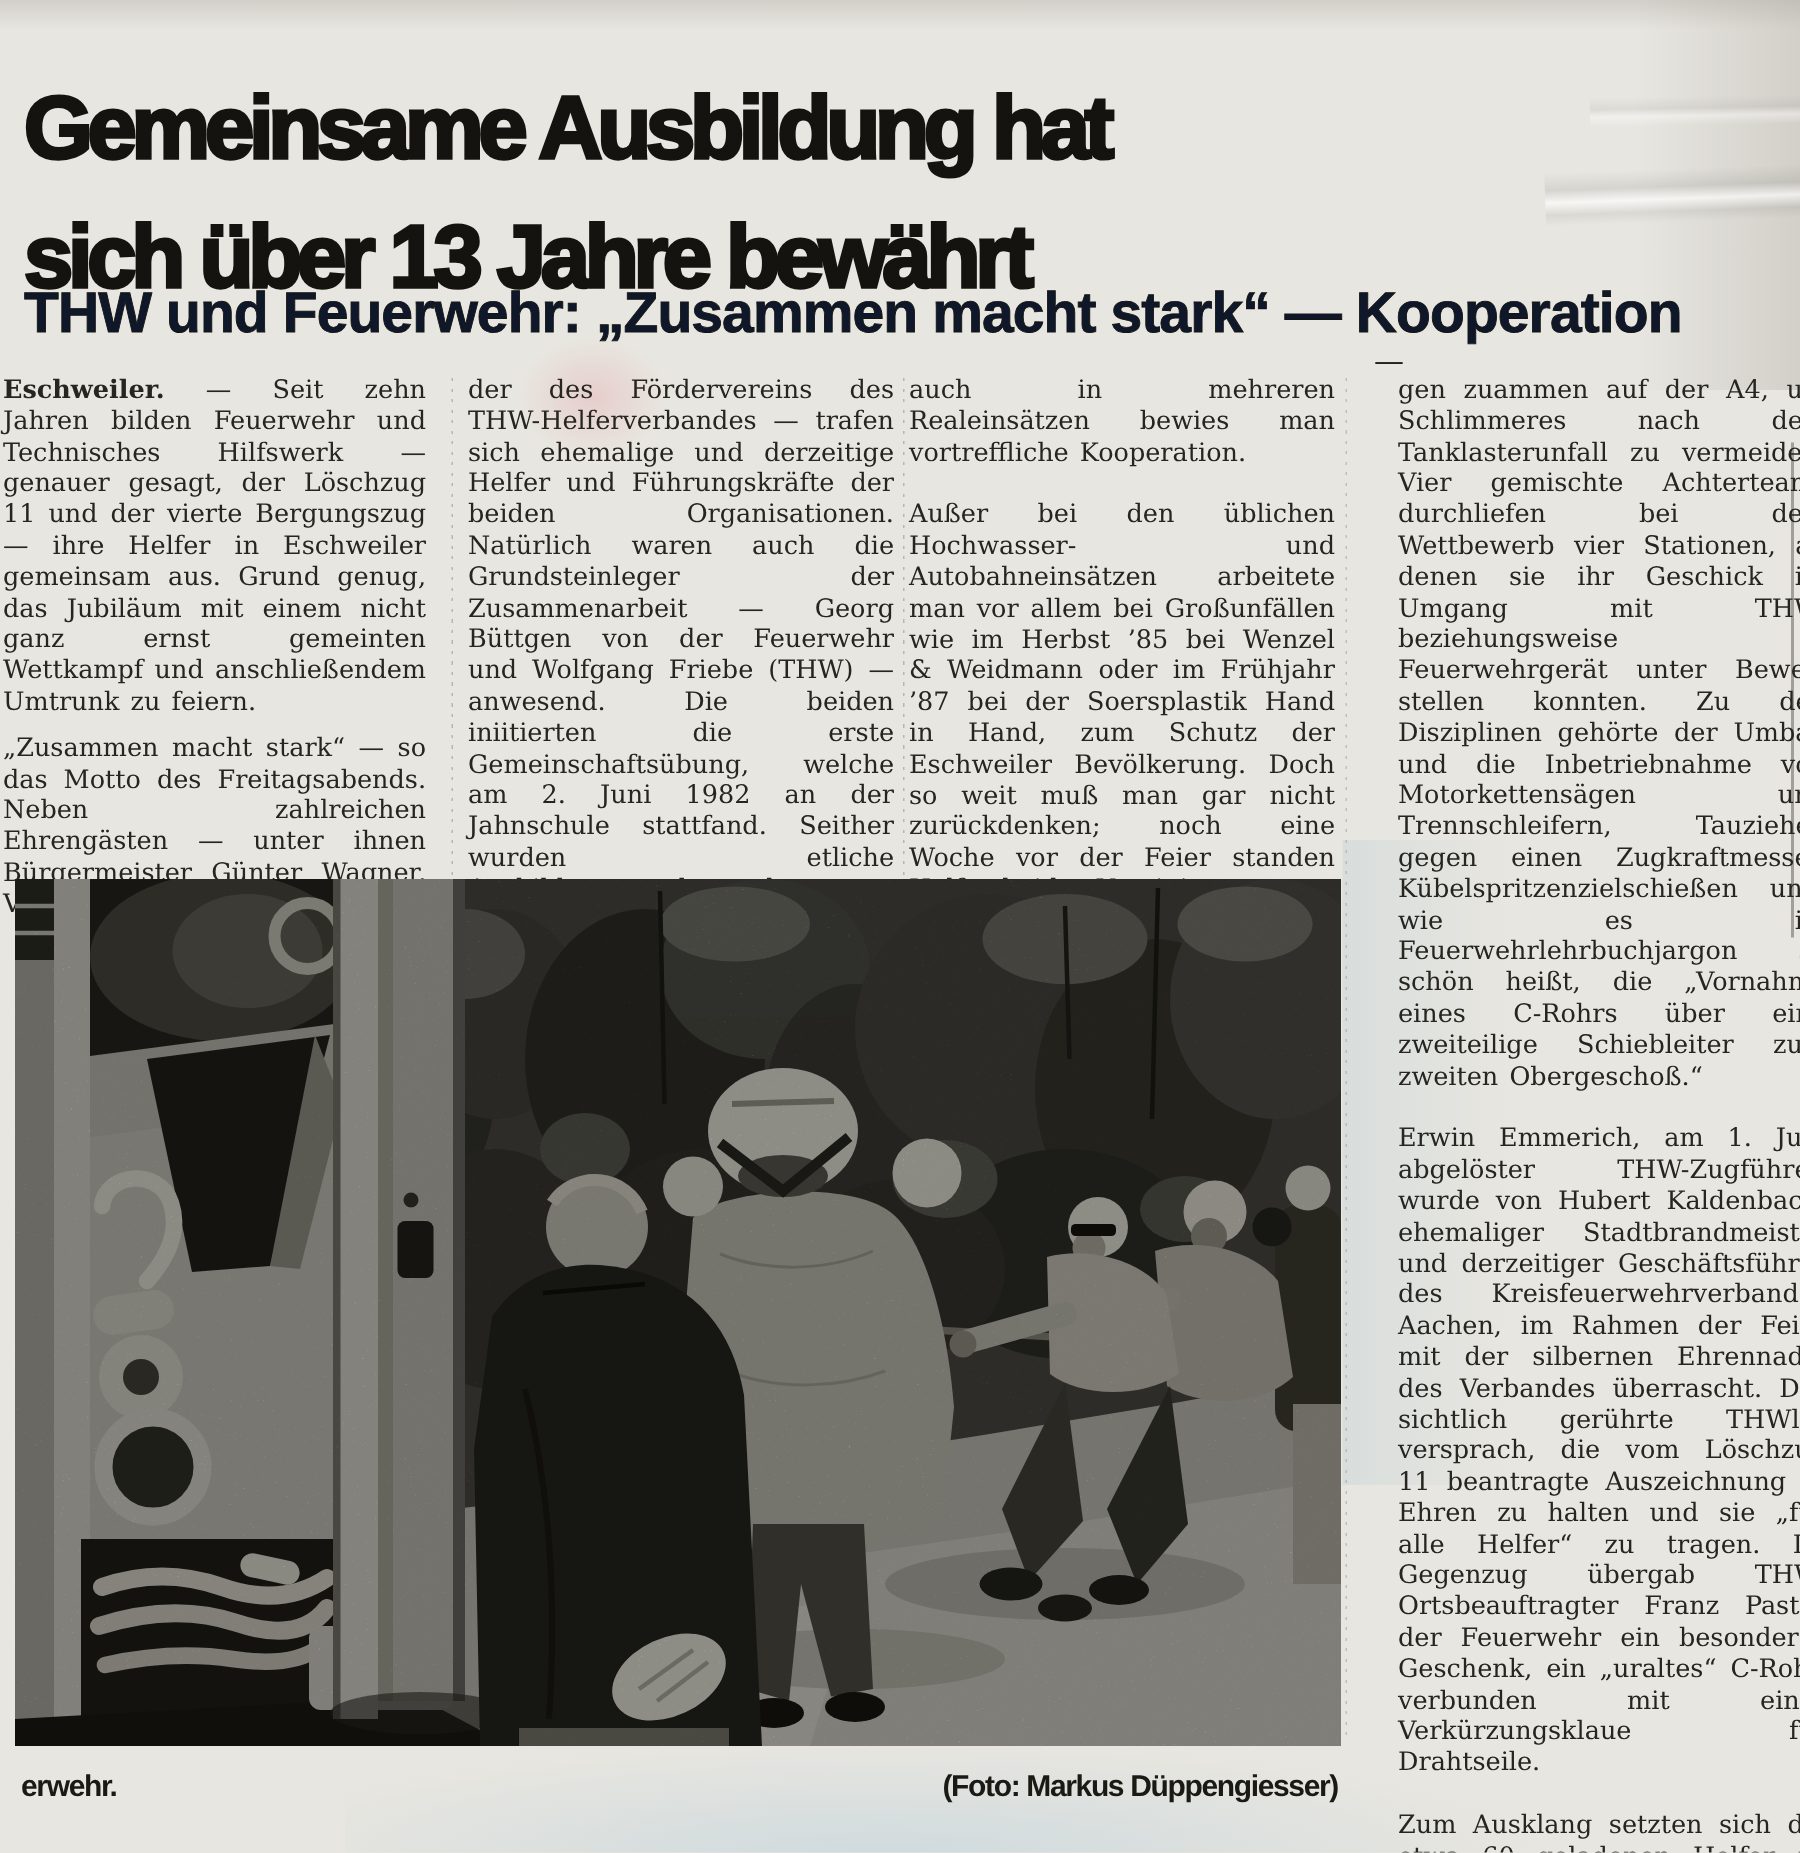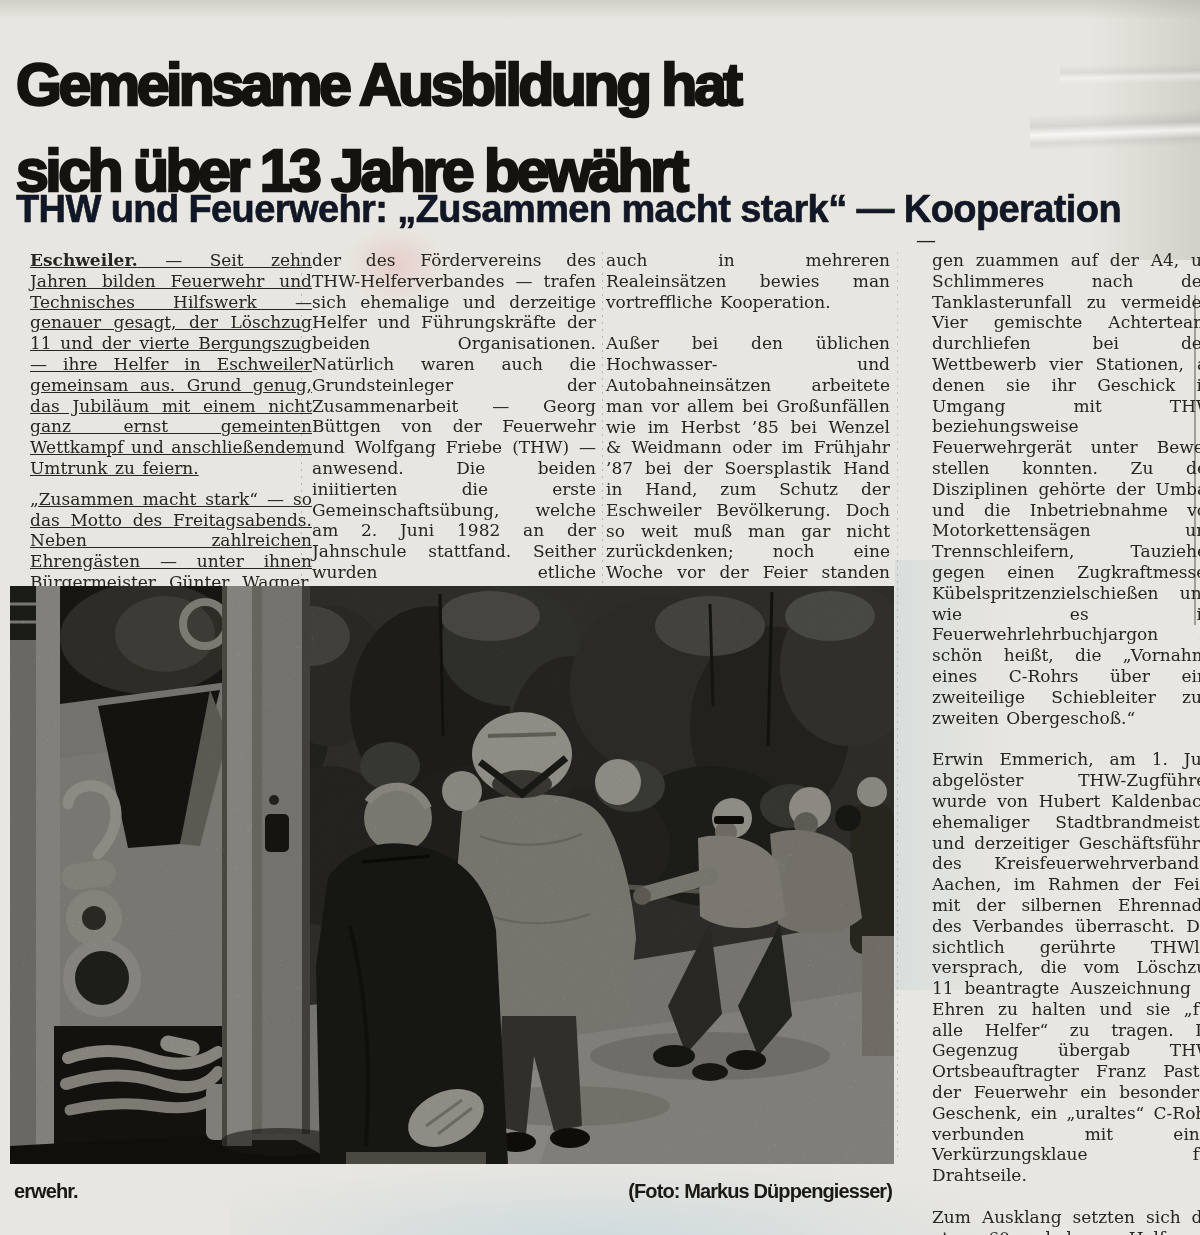--- a/index.html
+++ b/index.html
@@ -43,21 +43,21 @@
   .bodycol{
     position:absolute;top:250px;
     font-family:"DejaVu Serif","Liberation Serif",serif;
     font-size:17px;line-height:20.8px;color:#26251f;
     text-align:justify;hyphens:auto;-webkit-hyphens:auto;
     word-spacing:0.12em;
   }
   .bodycol p{margin:0;}
   .bodycol p.gap-sm{margin-top:10px;}
   .bodycol p.gap-lg{margin-top:21px;}
-  #col1{left:30px;width:282px;height:336px;text-decoration:underline;}
+  #col1{left:2px;width:282px;height:336px;}
   #col2{left:312px;width:284px;height:336px;}
   #col3{left:606px;width:284px;height:336px;}
   #col4{left:904px;width:286px;height:985px;margin-left:28px;}
   .lead{font-weight:bold;}
   .cont-dash{
     position:absolute;left:916px;top:228px;width:40px;
     font-family:"DejaVu Serif",serif;font-size:20px;color:#23221d;
   }
 
   

